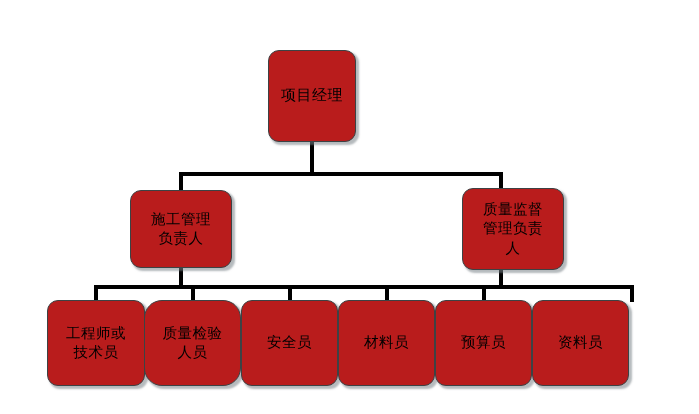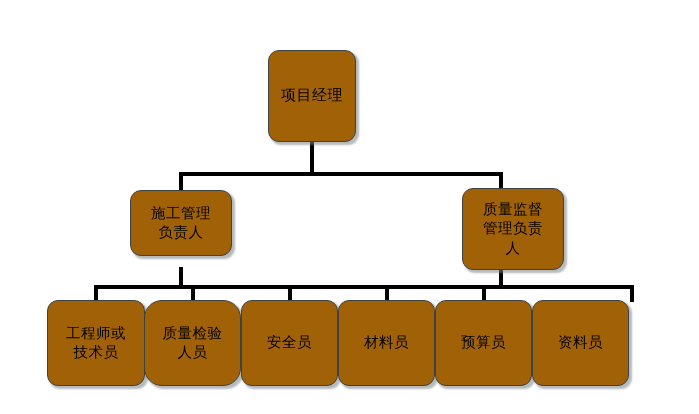--- a/index.html
+++ b/index.html
@@ -27,21 +27,21 @@
     background: #000000;
     z-index: 1;
   }
   .conn-v { width: 4px; }
   .conn-h { height: 4px; }
 
   
   .node {
     position: absolute;
     box-sizing: border-box;
-    background: #a16207;
+    background: #b91c1c;
     border: 1.6px solid #3d4244;
     border-radius: 11px;
     display: flex;
     align-items: center;
     justify-content: center;
     text-align: center;
     color: #000000;
     z-index: 2;
     box-shadow: 2.5px 2.5px 2px rgba(120,130,135,0.55);
   }
@@ -75,21 +75,21 @@
   <div class="conn conn-v" style="left:191px; top:285px; width:4px; height:17px;"></div>
   <div class="conn conn-v" style="left:288px; top:285px; width:4px; height:17px;"></div>
   <div class="conn conn-v" style="left:385px; top:285px; width:4px; height:17px;"></div>
   <div class="conn conn-v" style="left:482px; top:285px; width:4px; height:17px;"></div>
   <div class="conn conn-v" style="left:630px; top:285px; width:4px; height:17px;"></div>
 
   <div class="node lvl-root" style="left:268px; top:50px; width:88px; height:92px;">
     <span class="node-label">项目经理</span>
   </div>
 
-  <div class="node lvl-mid" style="left:130px; top:190px; width:102px; height:66px;">
+  <div class="node lvl-mid" style="left:130px; top:190px; width:102px; height:78px;">
     <span class="node-label">施工管理
 负责人</span>
   </div>
 
   <div class="node lvl-mid" style="left:462px; top:188px; width:102px; height:82px;">
     <span class="node-label">质量监督
 管理负责
 人</span>
   </div>
 

